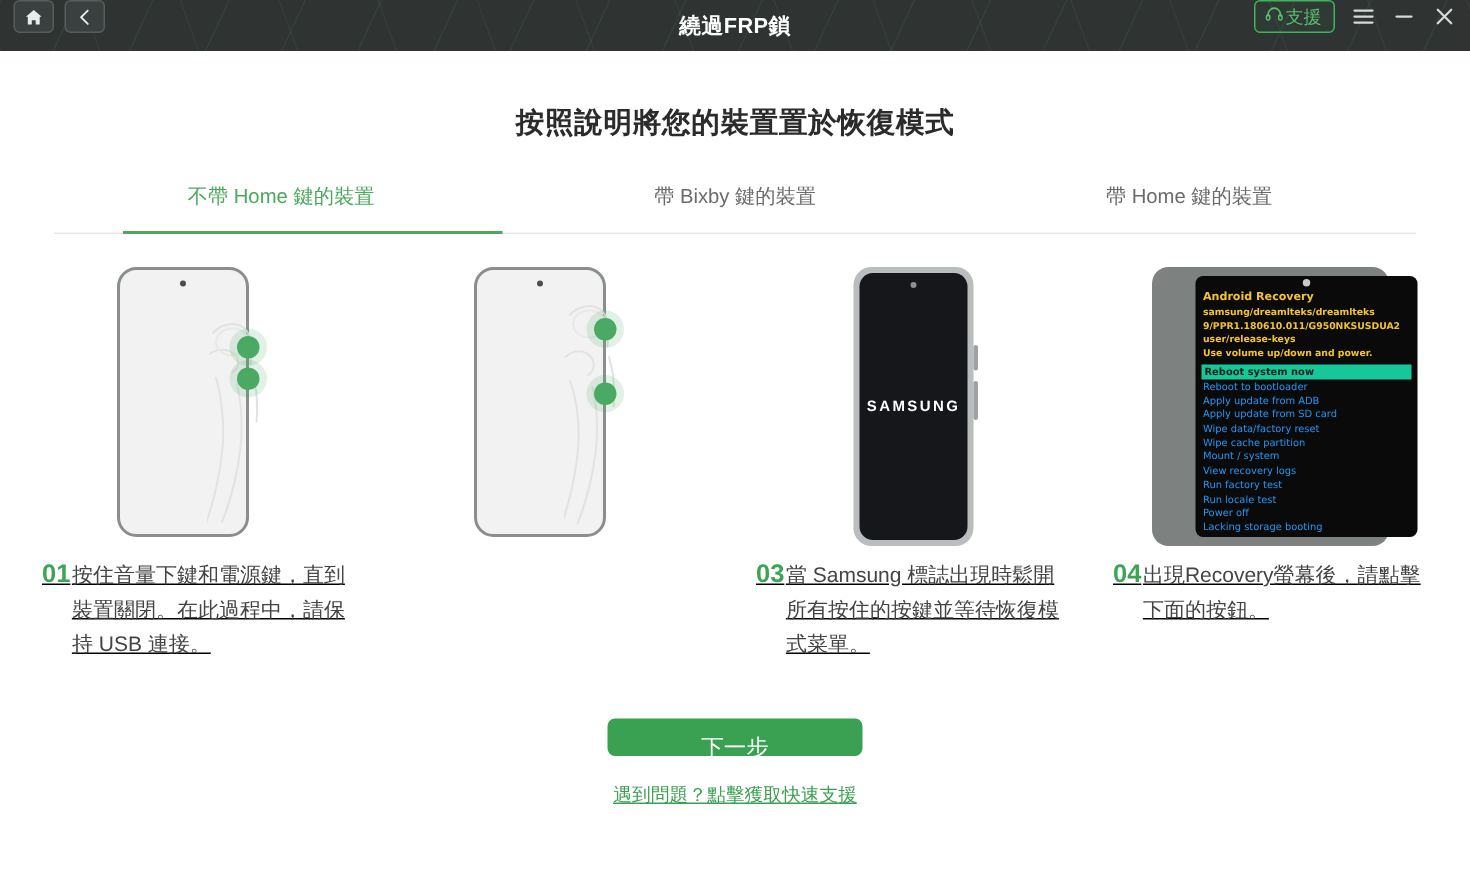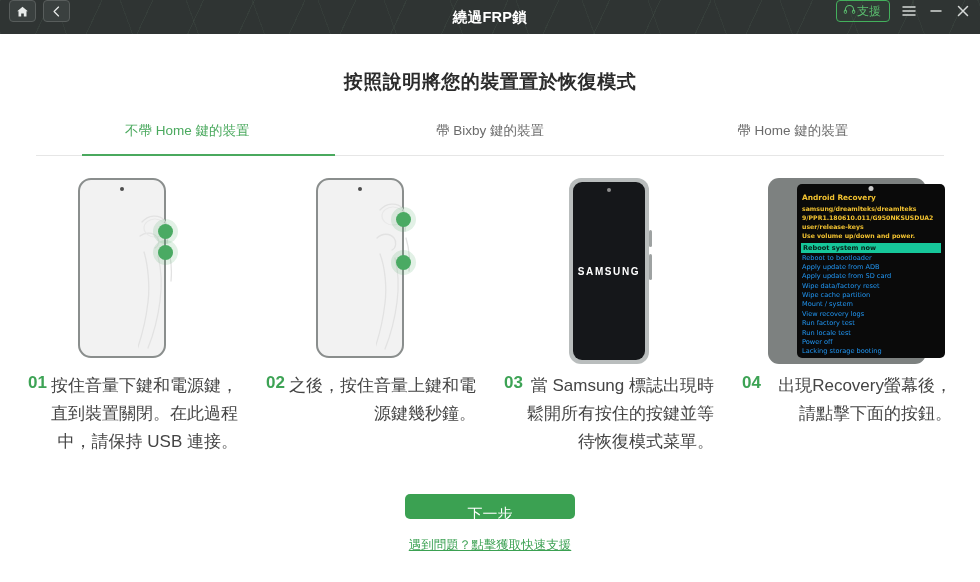--- a/index.html
+++ b/index.html
@@ -91,27 +91,28 @@
     display: flex; margin-top: 16px; padding: 0 14px;
   }
   .step { width: 245px; }
   .illus {
     height: 200px; display: flex; align-items: flex-start;
     justify-content: center; position: relative; padding-top: 6px;
   }
   .caption {
     display: flex; gap: 1px; padding: 0 14px;
     align-items: flex-start;
+    text-decoration: underline;
   }
   .step-num {
     color: #3da355; font-size: 17px; font-weight: bold;
     line-height: 1.35; flex: none;
   }
   .step-text {
-    font-size: 17px; color: #444; line-height: 1.65; text-align: right;
+    font-size: 14px; color: #444; line-height: 1.65;
   }
 
   
   .phone-wrap { position: relative; width: 110px; height: 186px; }
   .phone-body {
     position: absolute; left: 0; top: 0;
     width: 88px; height: 180px;
     border: 2px solid #8a8e8d; border-radius: 13px;
     background: #f2f2f2;
   }
@@ -316,24 +317,20 @@
                 <path d="M4 52c5 13 7 33 5 49-2 18-7 38-14 56"></path>
                 <path d="M19 56c3 12 4 29 2 44-2 16-6 32-12 47"></path>
                 <path d="M30 36c3 10 4 22 3 33"></path>
               </g>
               <ellipse cx="17" cy="14" rx="11" ry="9" fill="none" stroke="#e8e8e8" stroke-width="1.2"></ellipse>
             </svg>
           </div>
           <div class="gdot" style="left:80px; top:34px;"></div>
           <div class="gdot" style="left:80px; top:77px;"></div>
         </div>
-      </div>
-      <div class="caption">
-        <span class="step-num">02</span>
-        <span class="step-text">之後，按住音量上鍵和電源鍵幾秒鐘。</span>
       </div>
     </div>
 
     <div class="step">
       <div class="illus">
         <div class="sams-wrap">
           <div class="sams-body">
             <div class="sams-screen">
               <div class="sams-cam"></div>
               <div class="sams-logo">SAMSUNG</div>

